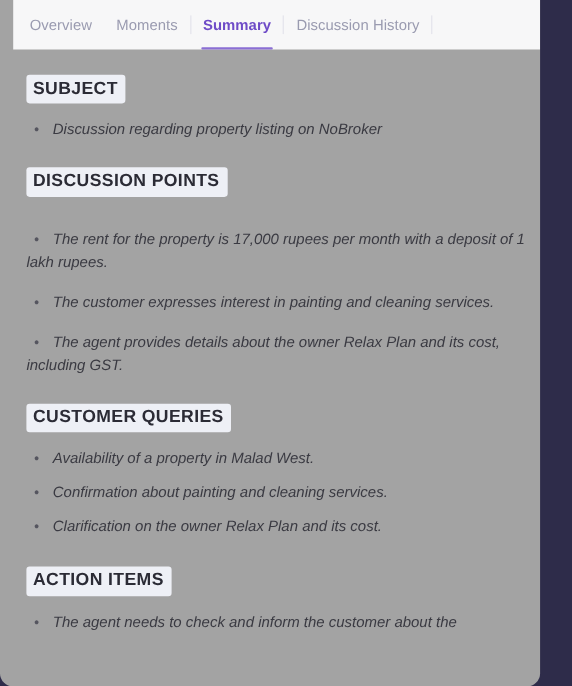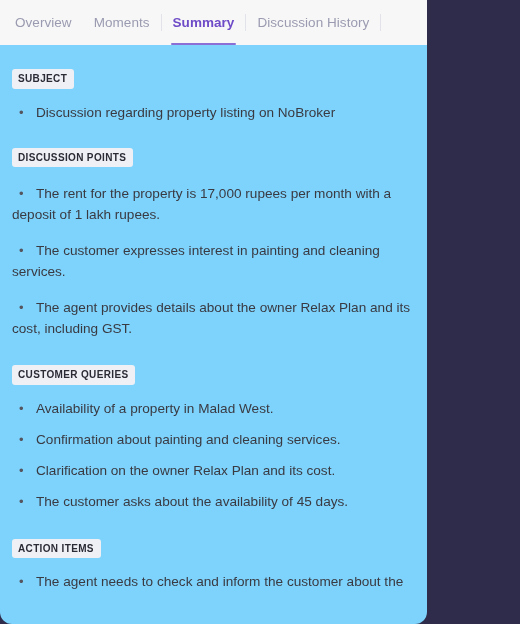--- a/index.html
+++ b/index.html
@@ -10,27 +10,28 @@
     width: 520px;
     height: 624px;
     overflow: hidden;
     background: #2e2c4a;
     font-family: "Liberation Sans", sans-serif;
     -webkit-font-smoothing: antialiased;
   }
 
   .app-card {
     position: relative;
-    width: 427px;
+    width: 491px;
     height: 624px;
-    background: #7dd3fc;
+    background: #a3a3a3;
     border-bottom-left-radius: 12px;
     border-bottom-right-radius: 12px;
     overflow: hidden;
     box-sizing: border-box;
+    padding-left: 12px;
   }
 
   
   .tab-bar {
     display: flex;
     align-items: center;
     height: 45px;
     background: #f7f7f8;
     padding-left: 4px;
     box-sizing: border-box;
@@ -79,21 +80,21 @@
   }
 
   .section {
     margin: 0;
   }
 
   .section-badge {
     display: inline-block;
     background: #eef0f6;
     color: #2b2b35;
-    font-size: 10px;
+    font-size: 16px;
     font-weight: bold;
     letter-spacing: 0.35px;
     padding: 4px 7px 4px 6px;
     border-radius: 3px;
     line-height: 1.15;
   }
 
   .bullets {
     list-style: none;
     margin: 0;
@@ -101,38 +102,39 @@
   }
 
   .bullet {
     position: relative;
     font-size: 13.6px;
     line-height: 21px;
     color: #3a3a42;
     margin: 0;
     padding: 0;
     text-indent: 24px;
+    font-style: italic;
   }
   .bullet::before {
     content: "\2022";
     position: absolute;
     left: 7px;
     top: 0;
     font-size: 13px;
     line-height: 21px;
     color: #55555f;
     text-indent: 0;
   }
 
   
   .sec-subject { margin-top: 23px; }
   .sec-subject .bullets { margin-top: 13px; }
 
   .sec-discussion { margin-top: 24px; }
-  .sec-discussion .bullets { margin-top: 16px; }
+  .sec-discussion .bullets { margin-top: 28px; }
   .sec-discussion .bullet + .bullet { margin-top: 15px; }
 
   .sec-queries { margin-top: 25px; }
   .sec-queries .bullets { margin-top: 13px; }
   .sec-queries .bullet + .bullet { margin-top: 10px; }
 
   .sec-actions { margin-top: 26px; }
   .sec-actions .bullets { margin-top: 13px; }
   .sec-actions .bullet + .bullet { margin-top: 10px; }
 </style>
@@ -176,21 +178,20 @@
         <li class="bullet">The agent provides details about the owner Relax Plan and its cost, including GST.</li>
       </ul>
     </div>
 
     <div class="section sec-queries">
       <div class="section-badge">CUSTOMER QUERIES</div>
       <ul class="bullets">
         <li class="bullet">Availability of a property in Malad West.</li>
         <li class="bullet">Confirmation about painting and cleaning services.</li>
         <li class="bullet">Clarification on the owner Relax Plan and its cost.</li>
-        <li class="bullet">The customer asks about the availability of 45 days.</li>
       </ul>
     </div>
 
     <div class="section sec-actions">
       <div class="section-badge">ACTION ITEMS</div>
       <ul class="bullets">
         <li class="bullet">The agent needs to check and inform the customer about the</li>
       </ul>
     </div>
 

